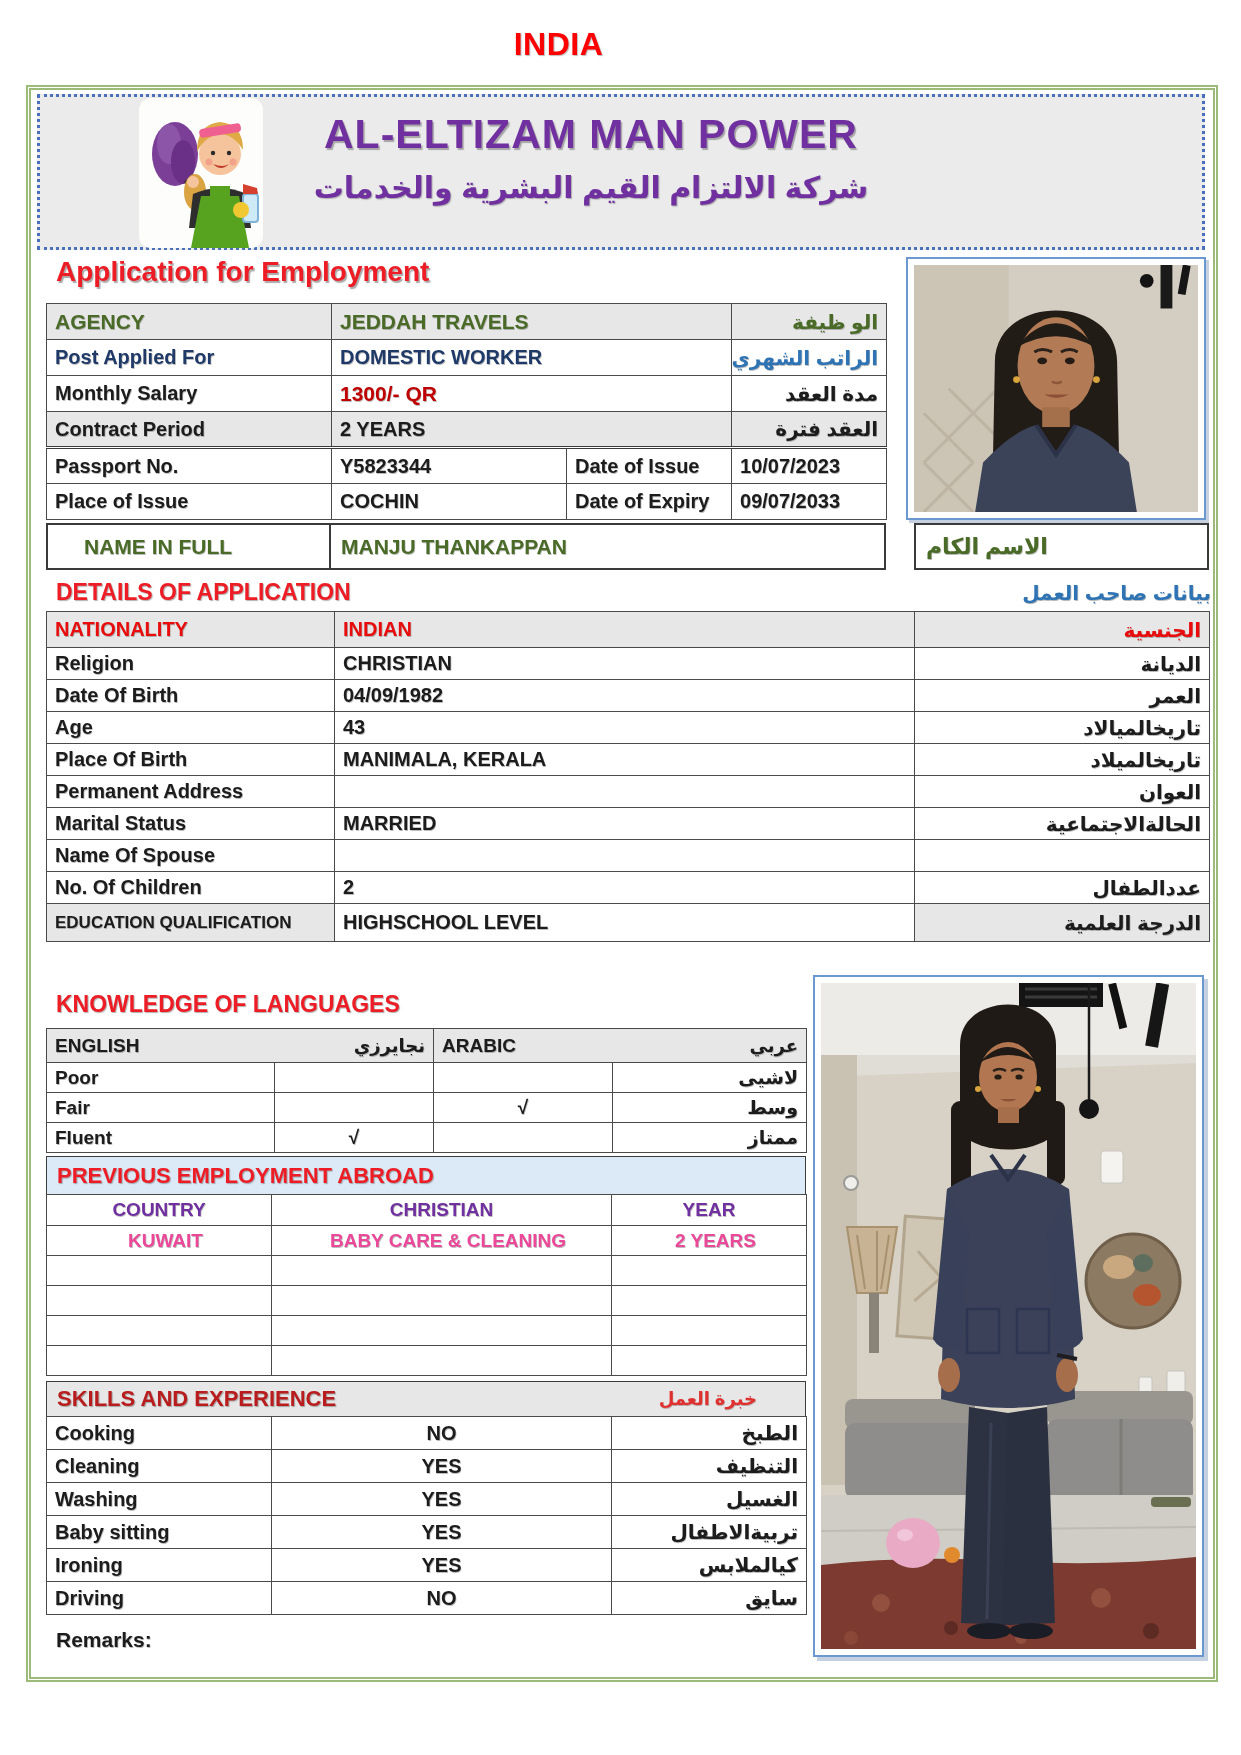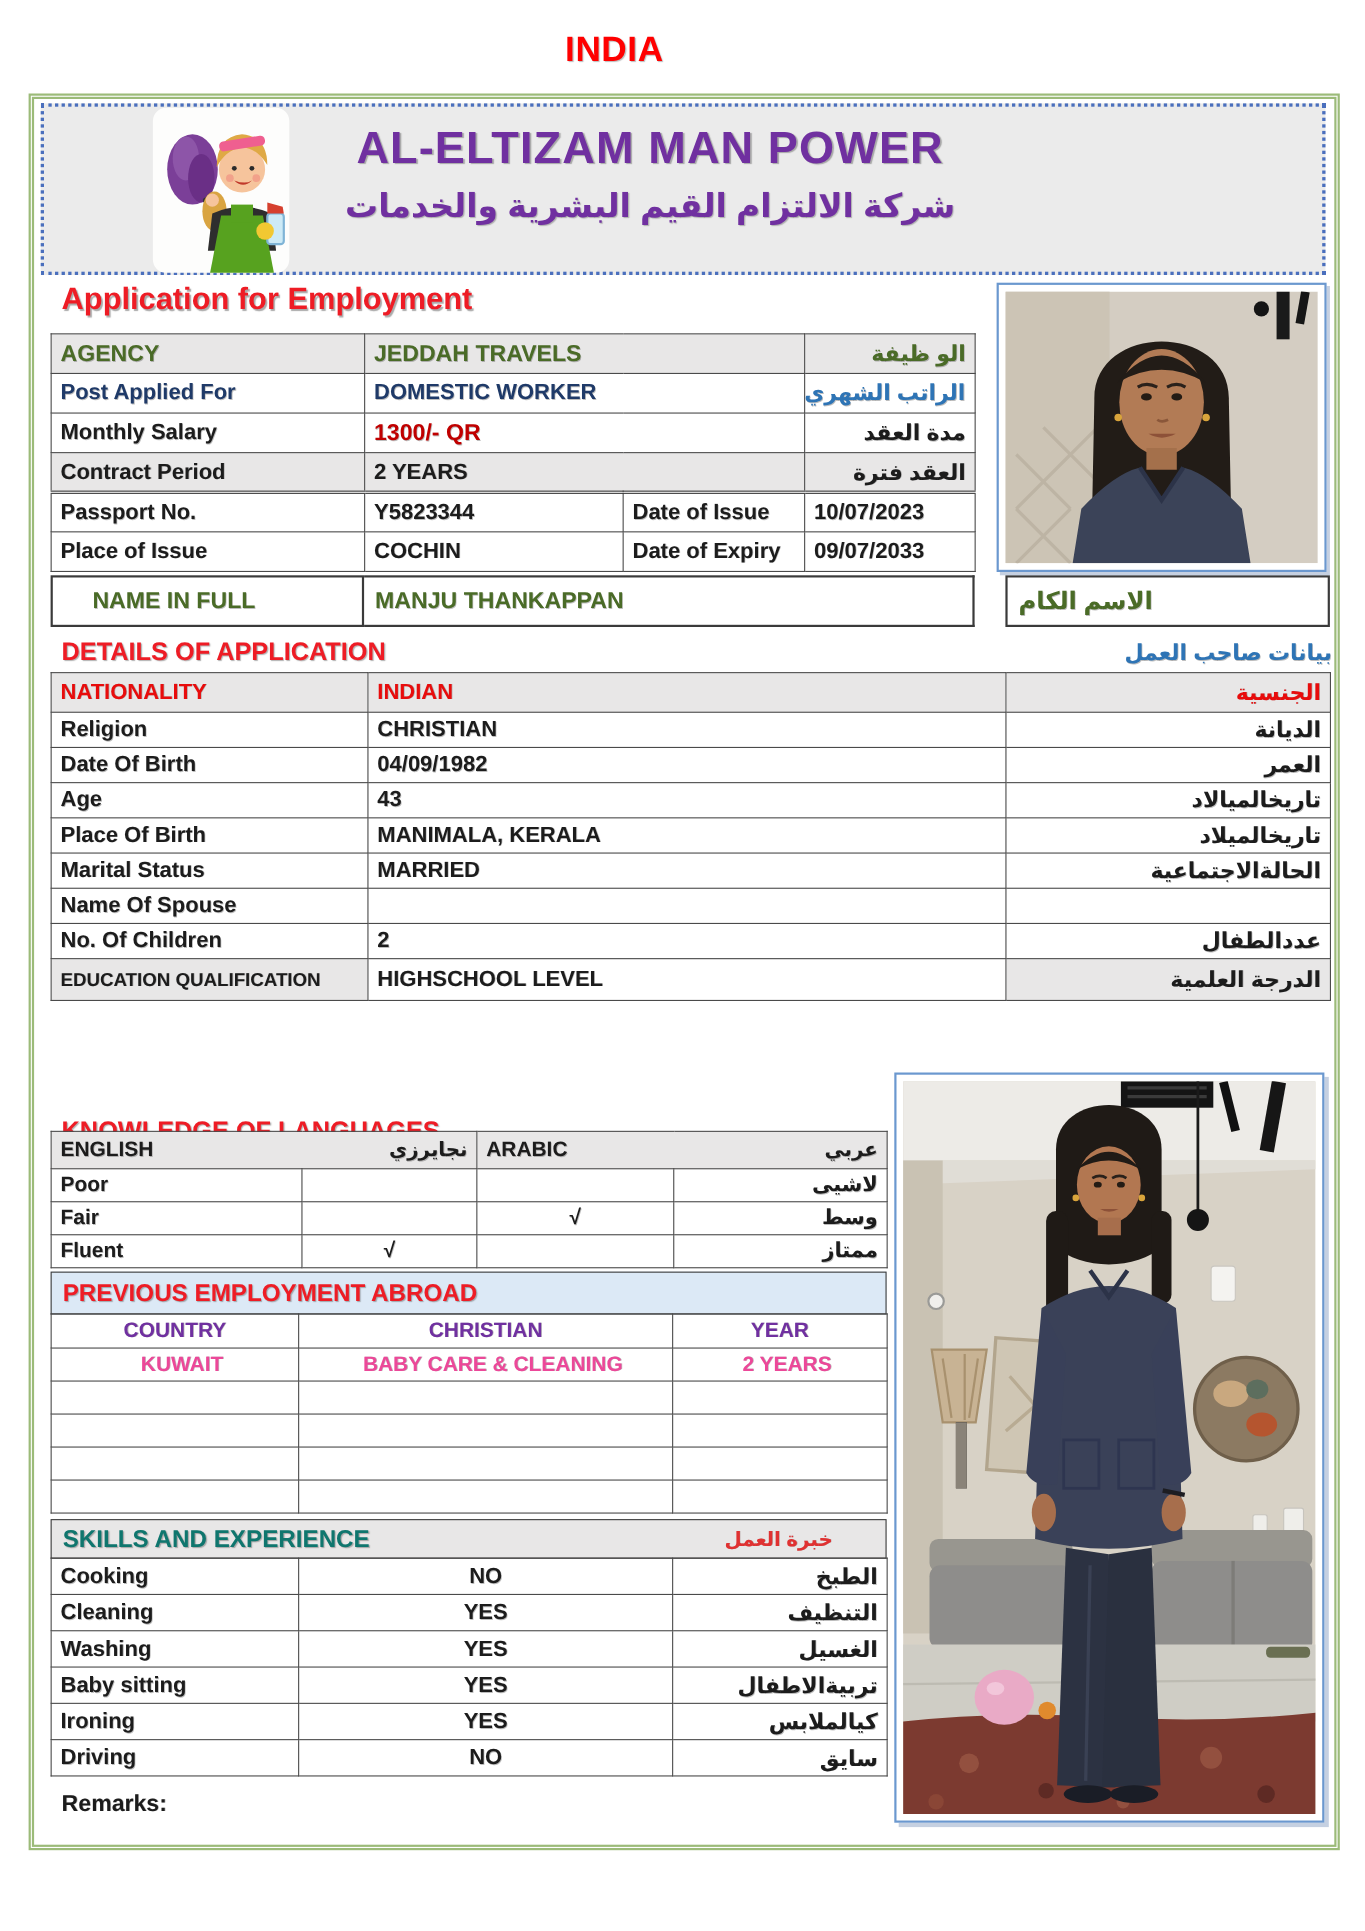--- a/index.html
+++ b/index.html
@@ -66,40 +66,40 @@
   .details-title .arb { font-size:20px; font-weight:bold; color:#2e74b5; direction:rtl;
                         text-shadow:.7px .7px .5px rgba(90,90,90,.4); }
 
   .details-table { position:absolute; left:15px; top:521px; width:1163px; }
   .details-table td { height:32px; font-size:20px; }
   .details-table tr.hd td { height:36px; font-size:20px; }
   .details-table tr.edu td { height:38px; }
   .details-table .small { font-size:17px; }
 
   .lang-title { position:absolute; left:25px; top:901px; font-size:23px; font-weight:bold;
-                color:#ee1c25; text-shadow:1px 1px 1px rgba(100,100,100,.5);margin-top:23px; }
+                color:#ee1c25; text-shadow:1px 1px 1px rgba(100,100,100,.5); }
   .lang-table { position:absolute; left:15px; top:938px; width:760px; }
   .lang-table td { height:30px; font-size:19px; }
   .lang-table tr.hd td { height:34px; }
   .spread { display:flex; justify-content:space-between; align-items:center; }
   .spread .l2 { direction:rtl; font-size:18px; }
   .check { text-align:center; font-size:20px; }
 
   .prev-band { position:absolute; left:15px; top:1066px; width:760px; height:39px;
                background:#dce9f6; border:1.5px solid #3c3c3c; display:flex; align-items:center;
                padding-left:10px; font-size:22px; font-weight:bold; color:#ee1c25;
                text-shadow:1px 1px 1px rgba(100,100,100,.5); }
   .emp-table { position:absolute; left:15px; top:1104px; width:760px; }
   .emp-table td { height:30px; font-size:19px; text-align:center; }
   .emp-table tr.hd td { height:31px; }
 
   .skills-band { position:absolute; left:15px; top:1291px; width:760px; height:36px;
                  background:#e8e7e7; border:1.5px solid #3c3c3c; display:flex; align-items:center;
                  justify-content:space-between; padding:0 48px 0 10px; }
-  .skills-band .en { font-size:22px; font-weight:bold; color:#0f766e;
+  .skills-band .en { font-size:22px; font-weight:bold; color:#b91c1c;
                      text-shadow:1px 1px 1px rgba(100,100,100,.5); }
   .skills-band .arb { font-size:18px; font-weight:bold; color:#e03131; direction:rtl;
                       text-shadow:.5px .5px .5px rgba(120,80,80,.4); }
   .skills-table { position:absolute; left:15px; top:1326px; width:760px; }
   .skills-table td { height:33px; font-size:20px; }
 
   .remarks { position:absolute; left:25px; top:1538px; font-size:21px; font-weight:bold;
              color:#1c1c1c; text-shadow:.7px .7px .5px rgba(90,90,90,.4); }
 
   .fullbody { position:absolute; left:782px; top:885px; width:391px; height:682px;
@@ -262,20 +262,25 @@
       </tr>
       <tr>
         <td>Age</td>
         <td>43</td>
         <td class="ar">تاريخالميالاد</td>
       </tr>
       <tr>
         <td>Place Of Birth</td>
         <td>MANIMALA, KERALA</td>
         <td class="ar">تاريخالميلاد</td>
+      </tr>
+      <tr>
+        <td>Permanent Address</td>
+        <td></td>
+        <td class="ar">العوان</td>
       </tr>
       <tr>
         <td>Marital Status</td>
         <td>MARRIED</td>
         <td class="ar">الحالةالاجتماعية</td>
       </tr>
       <tr>
         <td>Name Of Spouse</td>
         <td></td>
         <td class="ar"></td>

